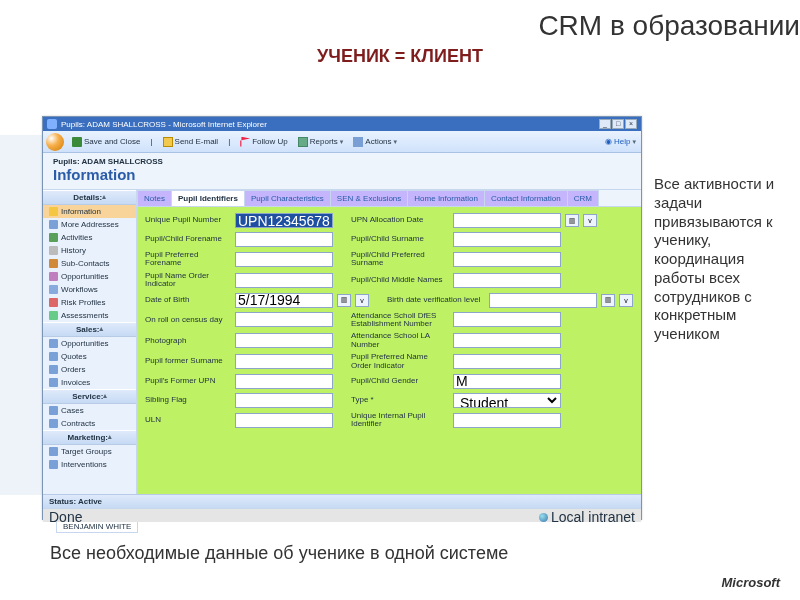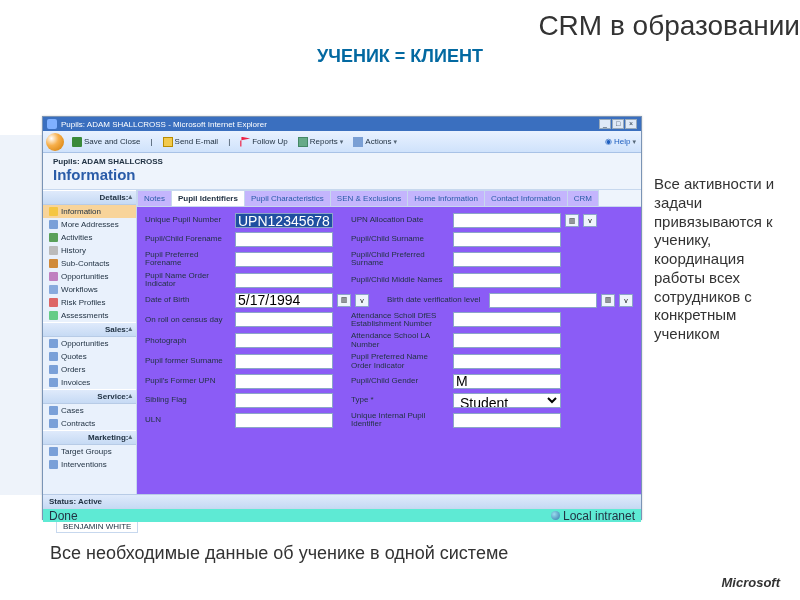--- a/index.html
+++ b/index.html
@@ -1,19 +1,19 @@
 <!DOCTYPE html>
 <html><head>
 <meta charset="utf-8">
 <style>
   * { box-sizing: border-box; margin: 0; padding: 0; }
   body { width: 800px; height: 600px; font-family: "Segoe UI", Tahoma, sans-serif; background: #fff; position: relative; overflow: hidden; }
   .slide { width: 800px; height: 600px; position: relative; }
   .title { font-size: 28px; font-weight: 300; text-align: right; color: #333; padding-top: 10px; font-family: "Segoe UI Light", sans-serif;}
-  .subtitle { font-size: 18px; font-weight: 700; text-align: center; color: #0369a1; margin-top: 4px; }
+  .subtitle { font-size: 18px; font-weight: 700; text-align: center; color: #7f1d1d; margin-top: 4px; }
   .side-text { position: absolute; right: 6px; top: 175px; width: 140px; font-size: 15px; color: #333; line-height: 1.25; }
   .bottom-text { position: absolute; left: 50px; bottom: 36px; font-size: 18px; color: #333; font-weight: 300;}
   .ms-logo { position: absolute; right: 20px; bottom: 10px; font-style: italic; font-weight: 700; font-size: 13px; color: #333; font-family: "Segoe UI", sans-serif;}
   .app-window { position: absolute; left: 42px; top: 116px; width: 600px; height: 404px; border: 1px solid #7a94b5; background: #fff; font-size: 8px; box-shadow: 0 0 2px rgba(0,0,0,.2);}
   .titlebar { background: linear-gradient(#3a6fbf,#3a6fbf); color: #fff; height: 14px; display: flex; align-items: center; padding: 0 4px; font-size: 8px; }
   .titlebar .wicon { width: 10px; height: 10px; background: #7fb0ff; border-radius: 2px; margin-right: 4px;}
   .titlebar-ctrl { margin-left: auto; display: flex; gap: 1px;}
   .titlebar-ctrl span { display: inline-block; width: 12px; height: 10px; background: #dfe9f7; border: 1px solid #9ab; font-size: 7px; text-align: center; line-height: 8px; color: #234;}
   .toolbar { background: linear-gradient(#e9f2ff,#cfe2fb); border-bottom: 1px solid #a8c2e6; height: 22px; display: flex; align-items: center; padding: 0 3px; gap: 6px; color: #234; }
   .toolbar .orb { width: 18px; height: 18px; border-radius: 50%; background: radial-gradient(circle at 30% 30%, #fff, #f7b04c 40%, #d07800);}
@@ -24,48 +24,48 @@
   .ico-flag { background: #e24; clip-path: polygon(0 0,100% 20%,0 40%,0 100%,12% 100%,12% 0);}
   .ico-report { background: #6a8; border: 1px solid #486;}
   .ico-action { background: #7a9fd4;}
   .tb-spacer { flex: 1;}
   .help { color: #2060c0; font-size: 8px;}
   .crumb { background: #eef4fc; padding: 4px 10px 6px 10px; border-bottom: 1px solid #c7d8ee;}
   .crumb-path { font-size: 8px; color: #234; font-weight: 700;}
   .crumb-title { font-size: 15px; color: #2a5ca8; font-weight: 700; margin-top: 0px;}
   .body { display: flex; height: calc(100% - 14px - 22px - 34px - 14px - 14px); }
   .nav { width: 96px; background: #e9f1fc; border-right: 1px solid #c7d8ee; display: flex; flex-direction: column; font-size: 8px;}
-  .nav-head { background: linear-gradient(#dfeafb,#c6daf4); color: #234; font-weight: 700; padding: 2px 4px; border-top: 1px solid #fff; border-bottom: 1px solid #b7cbe6; display: flex; justify-content: flex-end;}
+  .nav-head { background: linear-gradient(#dfeafb,#c6daf4); color: #234; font-weight: 700; padding: 2px 4px; border-top: 1px solid #fff; border-bottom: 1px solid #b7cbe6; display: flex; justify-content: center;}
   .nav-item { padding: 2px 4px 2px 6px; display: flex; align-items: center; gap: 3px; color: #234; cursor: pointer;}
   .nav-item.sel { background: #f8d49a;}
   .nav-ico { width: 9px; height: 9px; display: inline-block; background: #7aa0d8; border-radius: 1px;}
   .ni-info { background: #f5c642;}
   .ni-addr { background: #7aa0d8;}
   .ni-act { background: #5aa05a;}
   .ni-hist { background: #bbb;}
   .ni-sub { background: #d08a3a;}
   .ni-rel { background: #c080c0;}
   .ni-wf { background: #8ad;}
   .ni-risk { background: #d66;}
   .ni-ass { background: #6c8;}
   .content { flex: 1; display: flex; flex-direction: column;}
   .tabs { display: flex; background: #eef4fc; border-bottom: 1px solid #c7d8ee; font-size: 8px;}
   .tab { padding: 3px 6px; border: 1px solid #c7d8ee; border-bottom: none; margin-right: -1px; background: #c4b5fd; color: #2a5ca8; cursor: pointer;}
   .tab.active { background: #fff; color: #234; font-weight: 600;}
-  .form { flex: 1; background: #8b5cf6; padding: 6px 8px; overflow: hidden;}
+  .form { flex: 1; background: #bef264; padding: 6px 8px; overflow: hidden;}
   .form-row { display: flex; gap: 18px; margin-bottom: 4px;}
   .field { display: flex; align-items: center; gap: 4px; }
   .field label { width: 86px; font-size: 8px; color: #234; line-height: 1.05;}
   .col2 label { width: 98px;}
   .field input, .field select { height: 15px; border: 1px solid #8ca5c8; font-size: 14px; padding: 0 2px; background: #fff;}
   .w-sm { width: 98px;} .w-md { width: 108px;}
   .hl { background: #1f4fa0 !important; color: #fff;}
   .date-btn { width: 14px; height: 13px; border: 1px solid #8ca5c8; background: #eef4fc; font-size: 7px; display: inline-flex; align-items: center; justify-content: center;}
   .statusbar { height: 14px; background: linear-gradient(#dfeafb,#c6daf4); border-top: 1px solid #b7cbe6; font-size: 8px; color: #234; display: flex; align-items: center; padding: 0 6px; font-weight: 700;}
-  .ie-status { height: 14px; background: #5eead4; border-top: 1px solid #c7d8ee; display: flex; align-items: center; font-size: 12px; color: #234; padding: 0 6px;}
+  .ie-status { height: 14px; background: #e5e5e5; border-top: 1px solid #c7d8ee; display: flex; align-items: flex-start; font-size: 14px; color: #234; padding: 0 6px;}
   .ie-status .right { margin-left: auto; display: flex; align-items: center; gap: 3px;}
   .globe { width: 9px; height: 9px; border-radius: 50%; background: radial-gradient(circle at 35% 35%,#9de,#37a);}
   .behind-strip { position: absolute; left: 0; top: 135px; width: 45px; height: 360px; background: linear-gradient(#eef3fa, #eef3fa); border-right: 1px solid #d0dced;}
   .behind-row { position: absolute; left: 56px; top: 520px; font-size: 8px; color: #234; background: #fff; padding: 1px 6px; border: 1px solid #c7d8ee;}
   .chevron { font-size: 7px; color: #567;}
 </style>
 </head>
 <body>
 
 <div class="slide">

